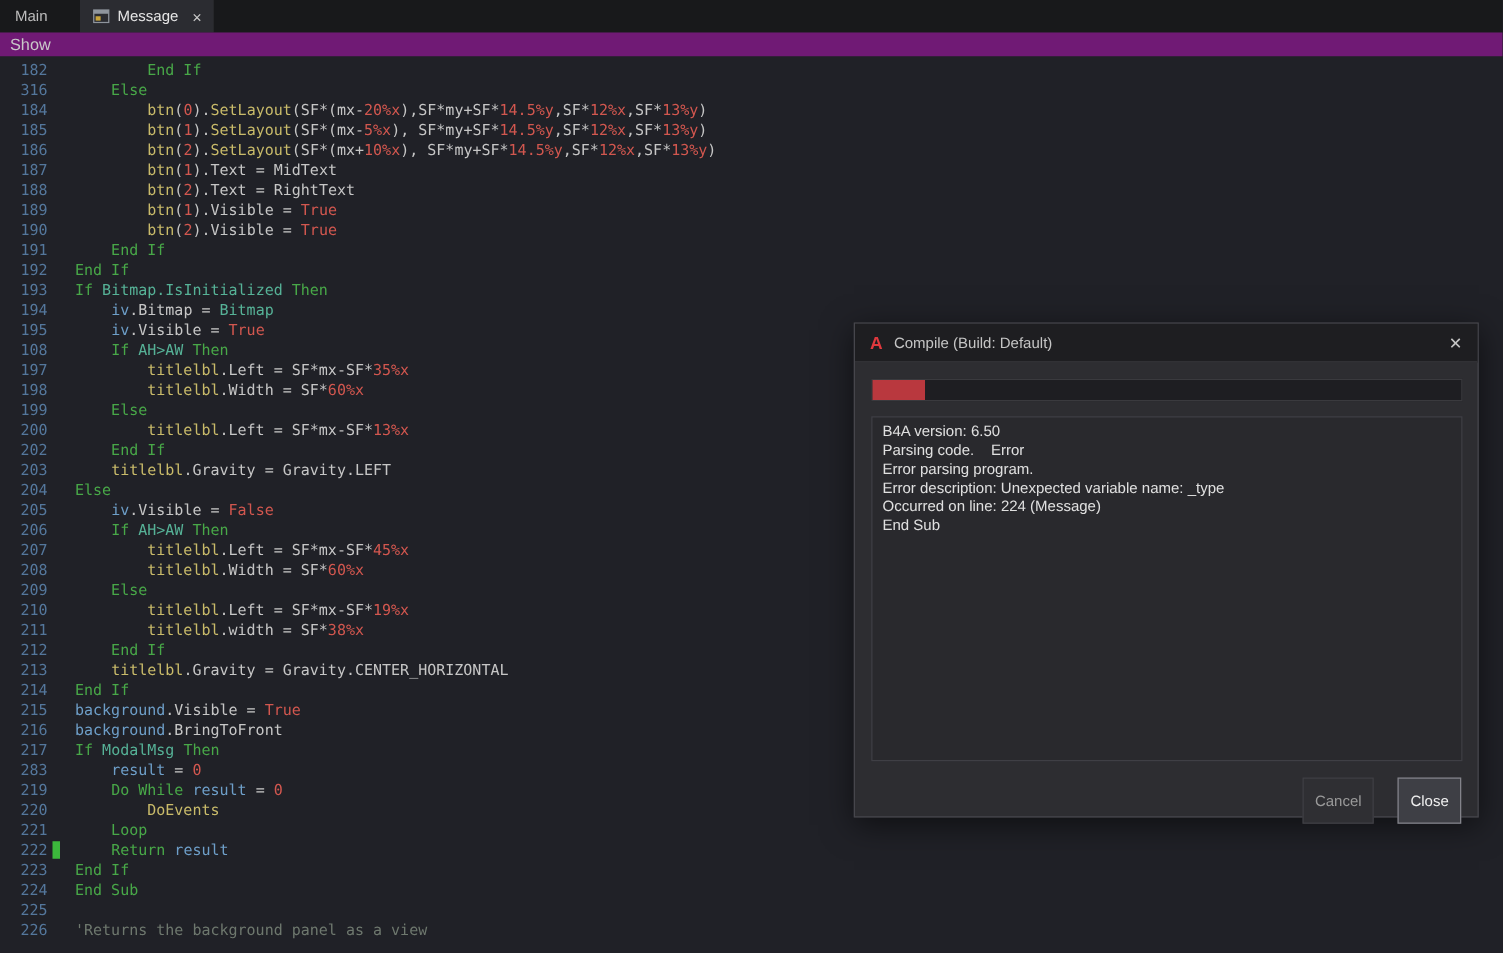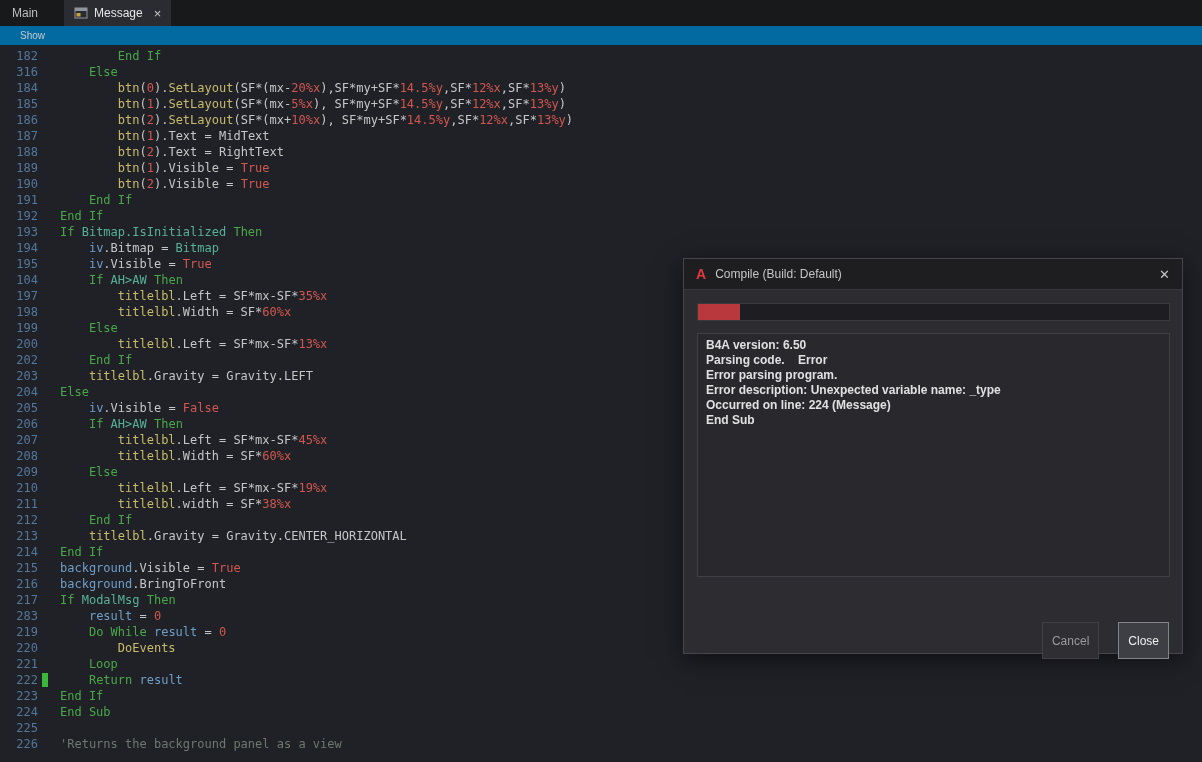--- a/index.html
+++ b/index.html
@@ -7,22 +7,22 @@
     width:1202px;height:762px;position:relative;overflow:hidden;
     background:#202127;font-family:"Liberation Sans",sans-serif;
   }
   
   .tabbar{position:absolute;top:0;left:0;right:0;height:26px;background:#18191B;display:flex;align-items:stretch;}
   .tab{display:flex;align-items:center;padding:0 12px;color:#BDBDBD;font-size:12px;cursor:default;}
   .tab.active{background:#2B2C31;color:#E6E6E6;margin-left:14px;padding:0 10px;gap:6px;}
   .tab-icon{display:flex;align-items:center;}
   .tab-close{margin-left:5px;color:#C9C9C9;font-size:13px;line-height:1;}
   
-  .showbar{position:absolute;top:26px;left:0;right:0;height:19px;background:#0369a1;color:#C9C9C9;
-    font-size:10px;line-height:19px;padding-left:20px;box-sizing:border-box;}
+  .showbar{position:absolute;top:26px;left:0;right:0;height:19px;background:#701a75;color:#C9C9C9;
+    font-size:13px;line-height:19px;padding-left:8px;box-sizing:border-box;}
   
   .editor{position:absolute;top:45px;left:0;right:0;bottom:0;overflow:hidden;padding-top:3px;
     font-family:"DejaVu Sans Mono",monospace;font-size:12px;line-height:16px;}
   .code-line{position:relative;height:16px;white-space:pre;}
   .ln{display:inline-block;width:38px;text-align:right;color:var(--ln-color,#54779C);}
   .code-text{margin-left:22px;}
   .mark{position:absolute;left:42px;top:1px;width:6px;height:14px;background:var(--marker-color,#3CB93C);}
   .tk-k{color:var(--tk-k,#48A848);}
   .tk-n{color:var(--tk-n,#D2574F);}
   .tk-y{color:var(--tk-y,#C9BB6A);}
@@ -33,23 +33,23 @@
   
   .dialog{position:absolute;left:683px;top:258px;width:500px;height:396px;background:#2D2D31;
     border:1px solid #46464C;box-sizing:border-box;box-shadow:0 6px 24px rgba(0,0,0,0.55);}
   .dialog-title{height:30px;background:#1E1E21;border-bottom:1px solid #38383C;display:flex;align-items:center;padding:0 12px;}
   .dialog-icon{color:#E0393E;font-weight:bold;font-size:14px;margin-right:9px;}
   .dialog-title-text{color:#C5C5C5;font-size:12px;flex:1;}
   .dialog-close{color:#C5C5C5;font-size:13px;cursor:default;}
   .progress{position:absolute;left:13px;top:44px;width:473px;height:18px;background:#1E1E22;
     border:1px solid #3A3A3E;box-sizing:border-box;}
   .progress-fill{height:100%;width:0;}
-  .output{position:absolute;left:13px;top:74px;width:473px;height:244px;background:#29292D;
+  .output{position:absolute;left:13px;top:74px;width:473px;height:276px;background:#29292D;
     border:1px solid #3F3F45;box-sizing:border-box;padding:4px 8px;color:#E0E0E0;
-    font-size:12px;line-height:15px;overflow:hidden;font-weight:bold;}
+    font-size:12px;line-height:15px;overflow:hidden;}
   .output-line{white-space:pre-wrap;}
   .dialog-buttons{position:absolute;right:13px;top:363px;display:flex;gap:19px;}
   .btn{font-size:12px;height:37px;padding:0 9px;font-family:inherit;cursor:default;border-radius:0;}
   .btn.cancel{background:#2F2F33;border:1px solid #3F3F44;color:#9A9A9A;}
   .btn.close{background:#3E3F45;border:1px solid #83838A;color:#F0F0F0;}
 </style>
 </head>
 <body>
 
 <div class="tabbar">
@@ -82,21 +82,21 @@
       <div class="code-line"><span class="ln">186</span><span class="code-text"><span class="tk-d">        </span><span class="tk-y">btn</span><span class="tk-d">(</span><span class="tk-n">2</span><span class="tk-d">)</span><span class="tk-d">.</span><span class="tk-y">SetLayout</span><span class="tk-d">(SF*(mx+</span><span class="tk-n">10%x</span><span class="tk-d">), SF*my+SF*</span><span class="tk-n">14.5%y</span><span class="tk-d">,SF*</span><span class="tk-n">12%x</span><span class="tk-d">,SF*</span><span class="tk-n">13%y</span><span class="tk-d">)</span></span></div>
       <div class="code-line"><span class="ln">187</span><span class="code-text"><span class="tk-d">        </span><span class="tk-y">btn</span><span class="tk-d">(</span><span class="tk-n">1</span><span class="tk-d">)</span><span class="tk-d">.Text = MidText</span></span></div>
       <div class="code-line"><span class="ln">188</span><span class="code-text"><span class="tk-d">        </span><span class="tk-y">btn</span><span class="tk-d">(</span><span class="tk-n">2</span><span class="tk-d">)</span><span class="tk-d">.Text = RightText</span></span></div>
       <div class="code-line"><span class="ln">189</span><span class="code-text"><span class="tk-d">        </span><span class="tk-y">btn</span><span class="tk-d">(</span><span class="tk-n">1</span><span class="tk-d">)</span><span class="tk-d">.Visible = </span><span class="tk-n">True</span></span></div>
       <div class="code-line"><span class="ln">190</span><span class="code-text"><span class="tk-d">        </span><span class="tk-y">btn</span><span class="tk-d">(</span><span class="tk-n">2</span><span class="tk-d">)</span><span class="tk-d">.Visible = </span><span class="tk-n">True</span></span></div>
       <div class="code-line"><span class="ln">191</span><span class="code-text"><span class="tk-k">    End If</span></span></div>
       <div class="code-line"><span class="ln">192</span><span class="code-text"><span class="tk-k">End If</span></span></div>
       <div class="code-line"><span class="ln">193</span><span class="code-text"><span class="tk-k">If </span><span class="tk-t">Bitmap.IsInitialized</span><span class="tk-d"> </span><span class="tk-k">Then</span></span></div>
       <div class="code-line"><span class="ln">194</span><span class="code-text"><span class="tk-d">    </span><span class="tk-b">iv</span><span class="tk-d">.Bitmap = </span><span class="tk-t">Bitmap</span></span></div>
       <div class="code-line"><span class="ln">195</span><span class="code-text"><span class="tk-d">    </span><span class="tk-b">iv</span><span class="tk-d">.Visible = </span><span class="tk-n">True</span></span></div>
-      <div class="code-line"><span class="ln">104</span><span class="code-text"><span class="tk-d">    </span><span class="tk-k">If </span><span class="tk-t">AH&gt;AW</span><span class="tk-d"> </span><span class="tk-k">Then</span></span></div>
+      <div class="code-line"><span class="ln">108</span><span class="code-text"><span class="tk-d">    </span><span class="tk-k">If </span><span class="tk-t">AH&gt;AW</span><span class="tk-d"> </span><span class="tk-k">Then</span></span></div>
       <div class="code-line"><span class="ln">197</span><span class="code-text"><span class="tk-d">        </span><span class="tk-y">titlelbl</span><span class="tk-d">.Left = SF*mx-SF*</span><span class="tk-n">35%x</span></span></div>
       <div class="code-line"><span class="ln">198</span><span class="code-text"><span class="tk-d">        </span><span class="tk-y">titlelbl</span><span class="tk-d">.Width = SF*</span><span class="tk-n">60%x</span></span></div>
       <div class="code-line"><span class="ln">199</span><span class="code-text"><span class="tk-k">    Else</span></span></div>
       <div class="code-line"><span class="ln">200</span><span class="code-text"><span class="tk-d">        </span><span class="tk-y">titlelbl</span><span class="tk-d">.Left = SF*mx-SF*</span><span class="tk-n">13%x</span></span></div>
       <div class="code-line"><span class="ln">202</span><span class="code-text"><span class="tk-k">    End If</span></span></div>
       <div class="code-line"><span class="ln">203</span><span class="code-text"><span class="tk-d">    </span><span class="tk-y">titlelbl</span><span class="tk-d">.Gravity = Gravity.LEFT</span></span></div>
       <div class="code-line"><span class="ln">204</span><span class="code-text"><span class="tk-k">Else</span></span></div>
       <div class="code-line"><span class="ln">205</span><span class="code-text"><span class="tk-d">    </span><span class="tk-b">iv</span><span class="tk-d">.Visible = </span><span class="tk-n">False</span></span></div>
       <div class="code-line"><span class="ln">206</span><span class="code-text"><span class="tk-d">    </span><span class="tk-k">If </span><span class="tk-t">AH&gt;AW</span><span class="tk-d"> </span><span class="tk-k">Then</span></span></div>
       <div class="code-line"><span class="ln">207</span><span class="code-text"><span class="tk-d">        </span><span class="tk-y">titlelbl</span><span class="tk-d">.Left = SF*mx-SF*</span><span class="tk-n">45%x</span></span></div>

